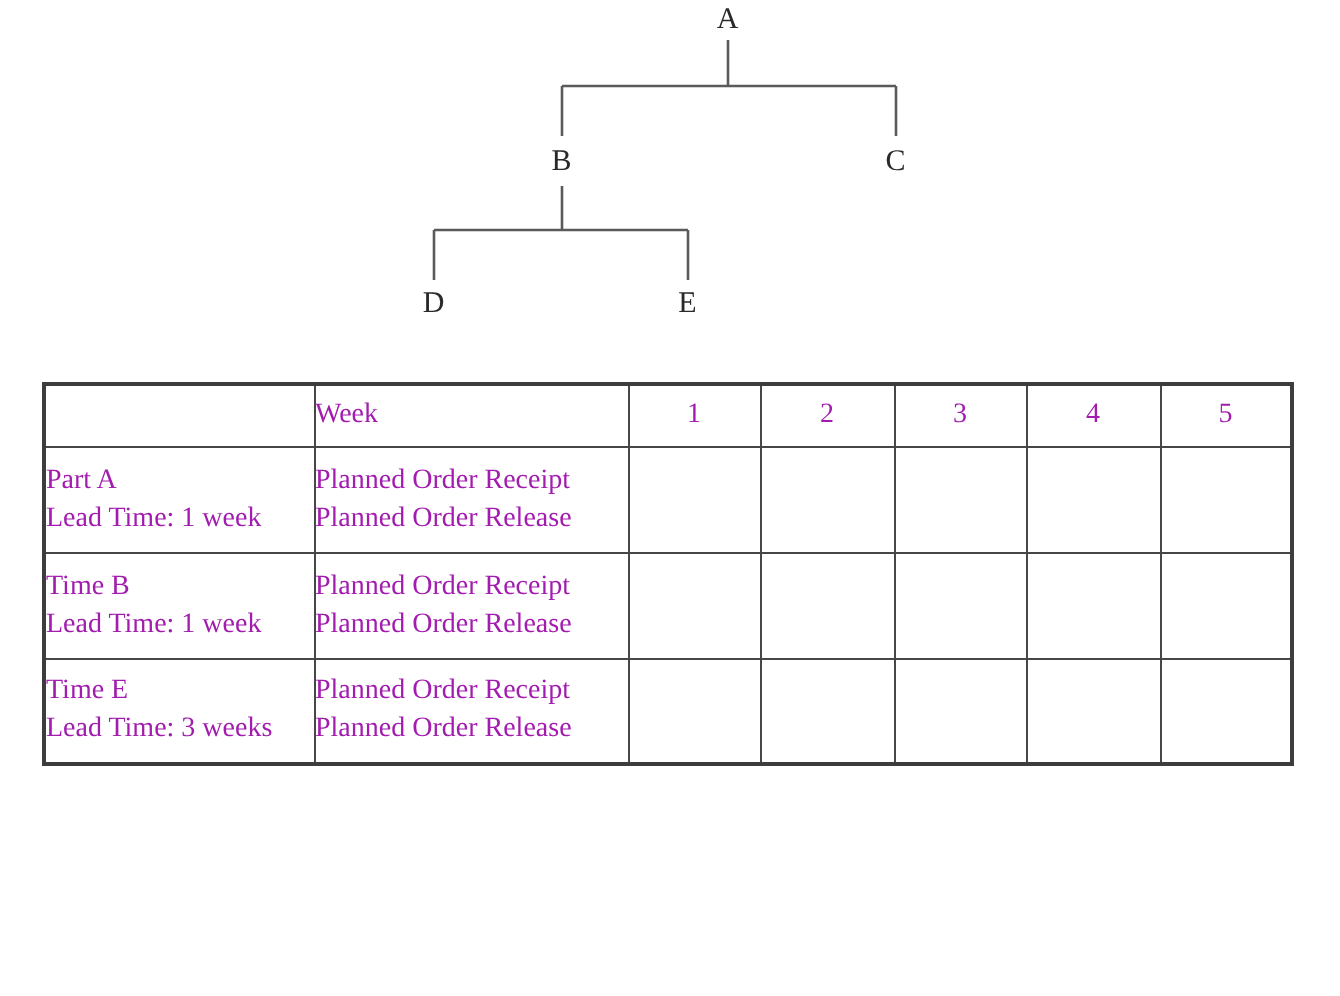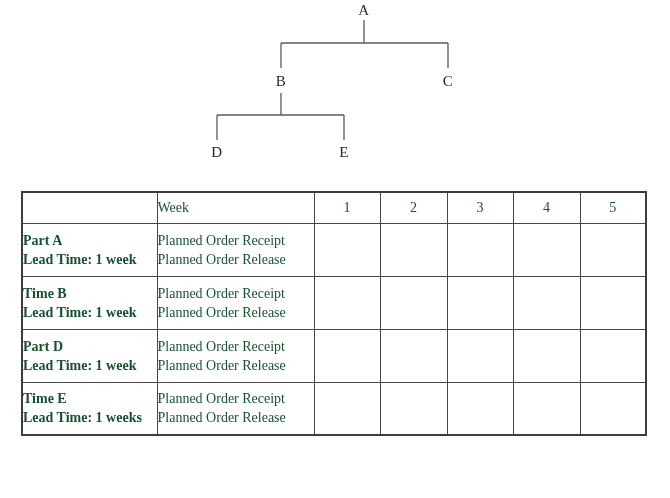--- a/index.html
+++ b/index.html
@@ -41,41 +41,41 @@
 
   
   table.mrp {
     position: absolute;
     left: 21px;
     top: 191px;
     width: 624px;
     border-collapse: collapse;
     table-layout: fixed;
     font-size: 14px;
-    color: #14532d;
+    color: #a21caf;
   }
   table.mrp td {
     border: 1.4px solid #474747;
     padding: 0;
     vertical-align: middle;
     overflow: hidden;
   }
   table.mrp {
     border: 2px solid #3d3d3d;
   }
   tr.head-row { height: 31px; }
   tr.data-row { height: 53px; }
   td.left-pad { padding-left: 7px; }
   td.num { text-align: center; }
   td.part-cell div,
   td.order-cell div {
     line-height: 19px;
     white-space: nowrap;
   }
-  td.part-cell { padding-left: 7px; font-weight: bold; }
+  td.part-cell { padding-left: 7px; }
   td.order-cell { padding-left: 6px; }
 </style>
 </head>
 <body>
 
 <div class="page">
 
   <div class="tree">
     <svg width="670" height="175" viewBox="0 0 670 175">
 
@@ -150,40 +150,25 @@
         <div>Planned Order Release</div>
       </td>
       <td></td>
       <td></td>
       <td></td>
       <td></td>
       <td></td>
     </tr>
 
 
-    <tr class="data-row">
-      <td class="part-cell">
-        <div>Part D</div>
-        <div>Lead Time: 1 week</div>
-      </td>
-      <td class="order-cell">
-        <div>Planned Order Receipt</div>
-        <div>Planned Order Release</div>
-      </td>
-      <td></td>
-      <td></td>
-      <td></td>
-      <td></td>
-      <td></td>
-    </tr>
 
     <tr class="data-row">
       <td class="part-cell">
         <div>Time E</div>
-        <div>Lead Time: 1 weeks</div>
+        <div>Lead Time: 3 weeks</div>
       </td>
       <td class="order-cell">
         <div>Planned Order Receipt</div>
         <div>Planned Order Release</div>
       </td>
       <td></td>
       <td></td>
       <td></td>
       <td></td>
       <td></td>

